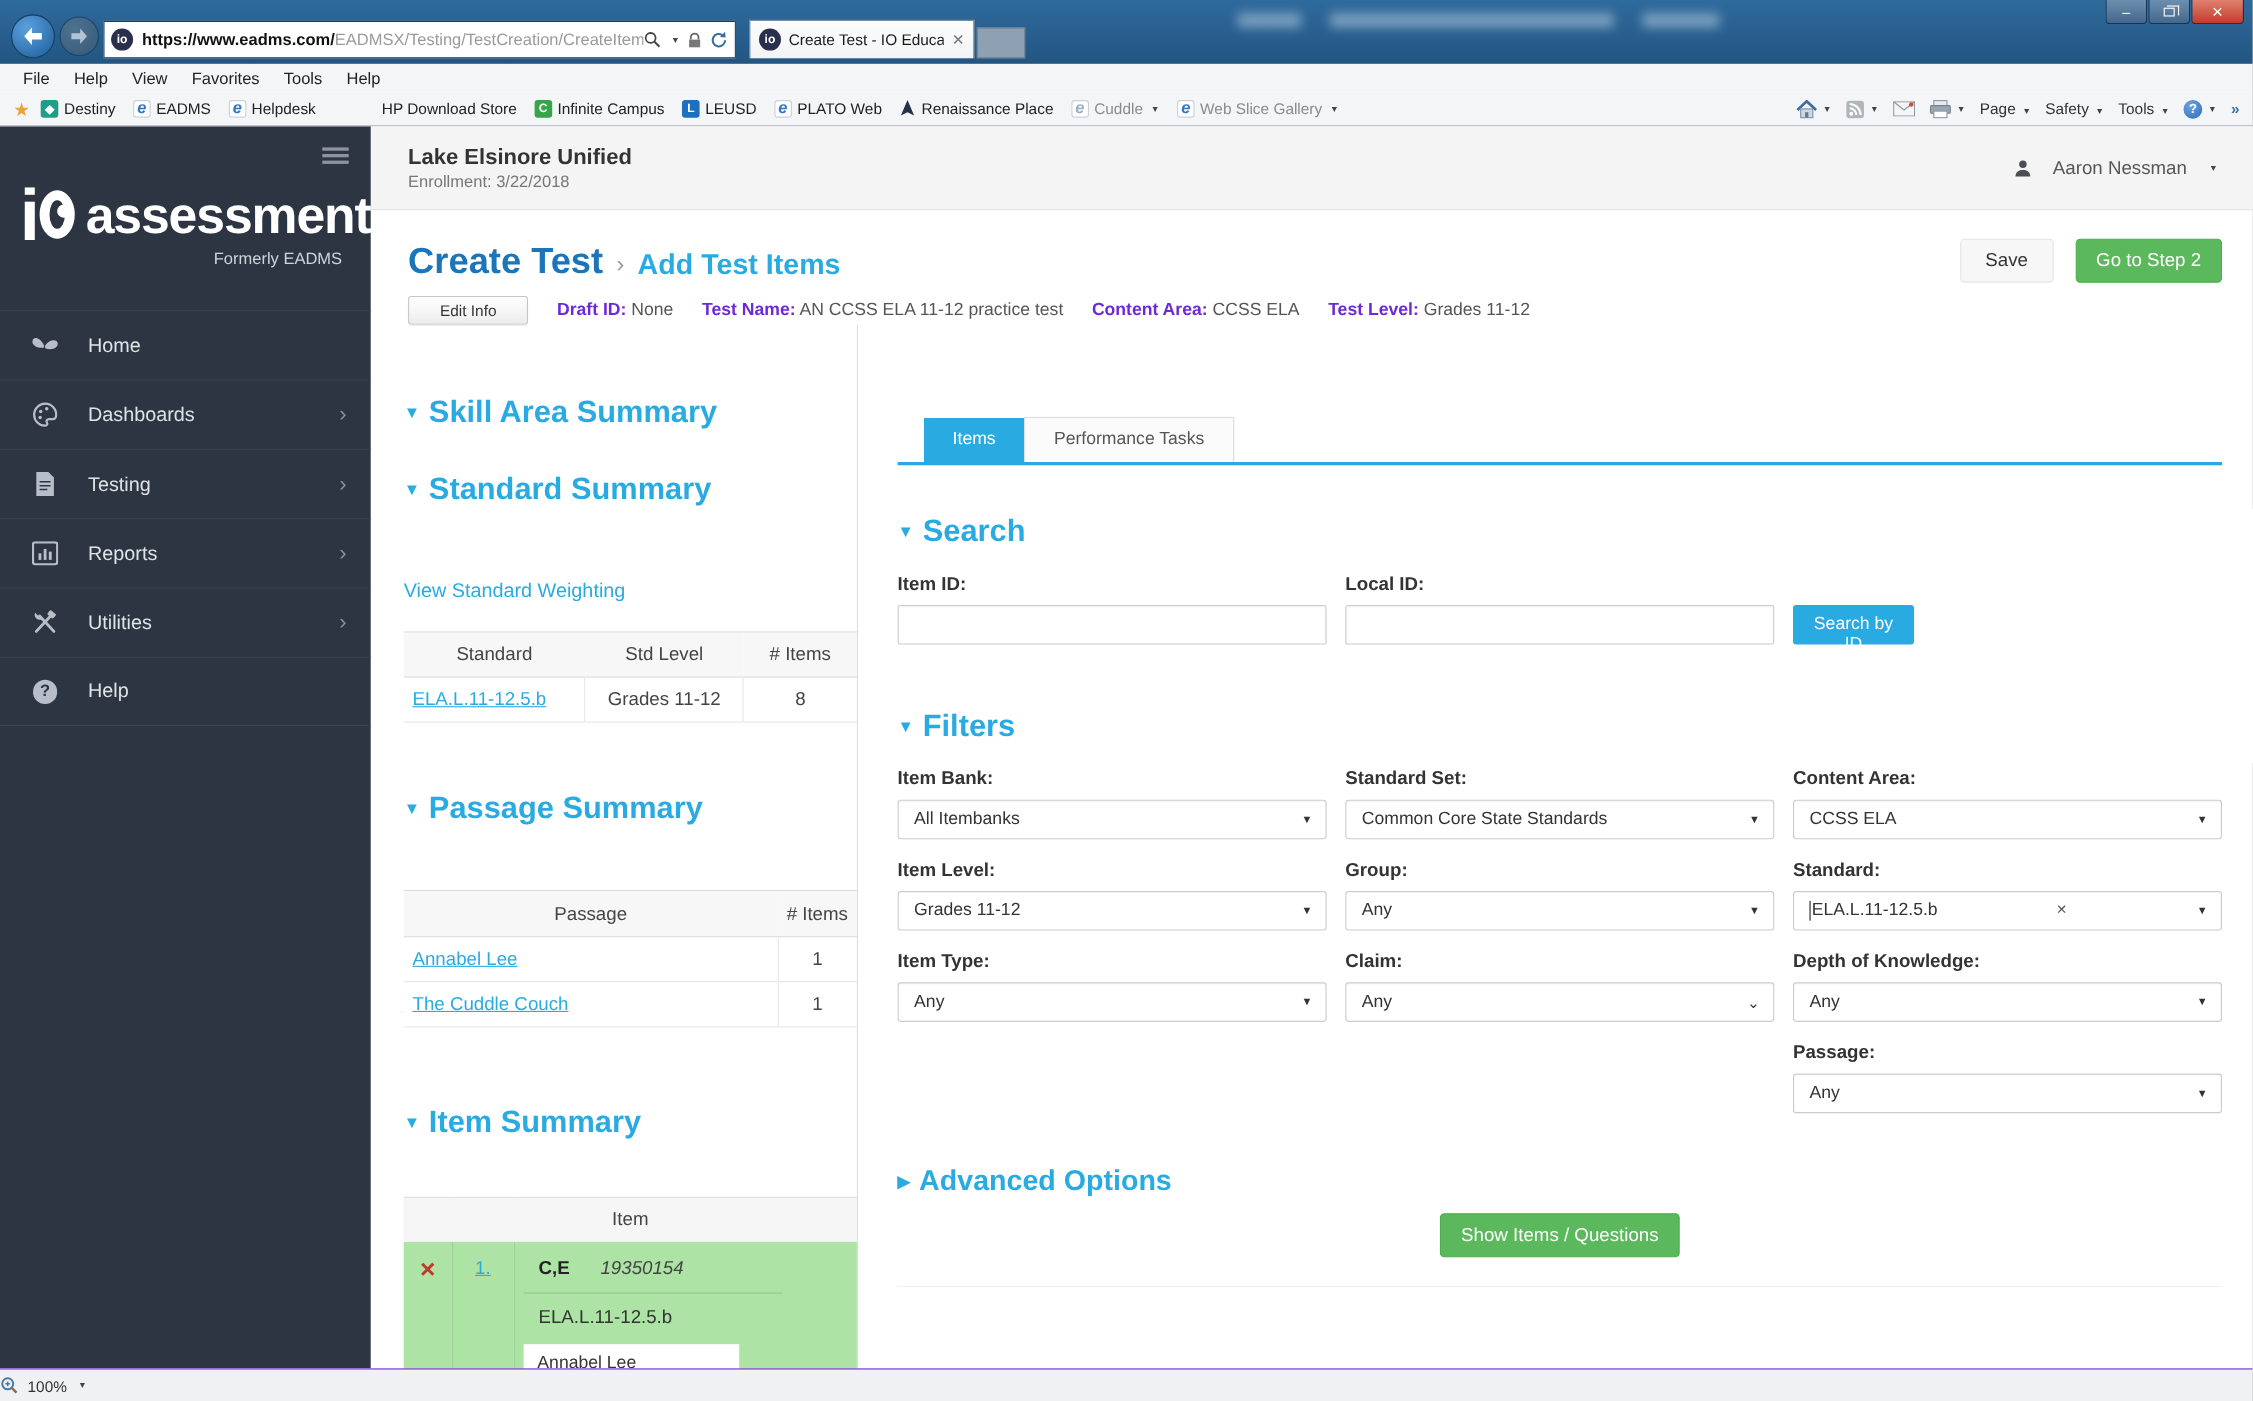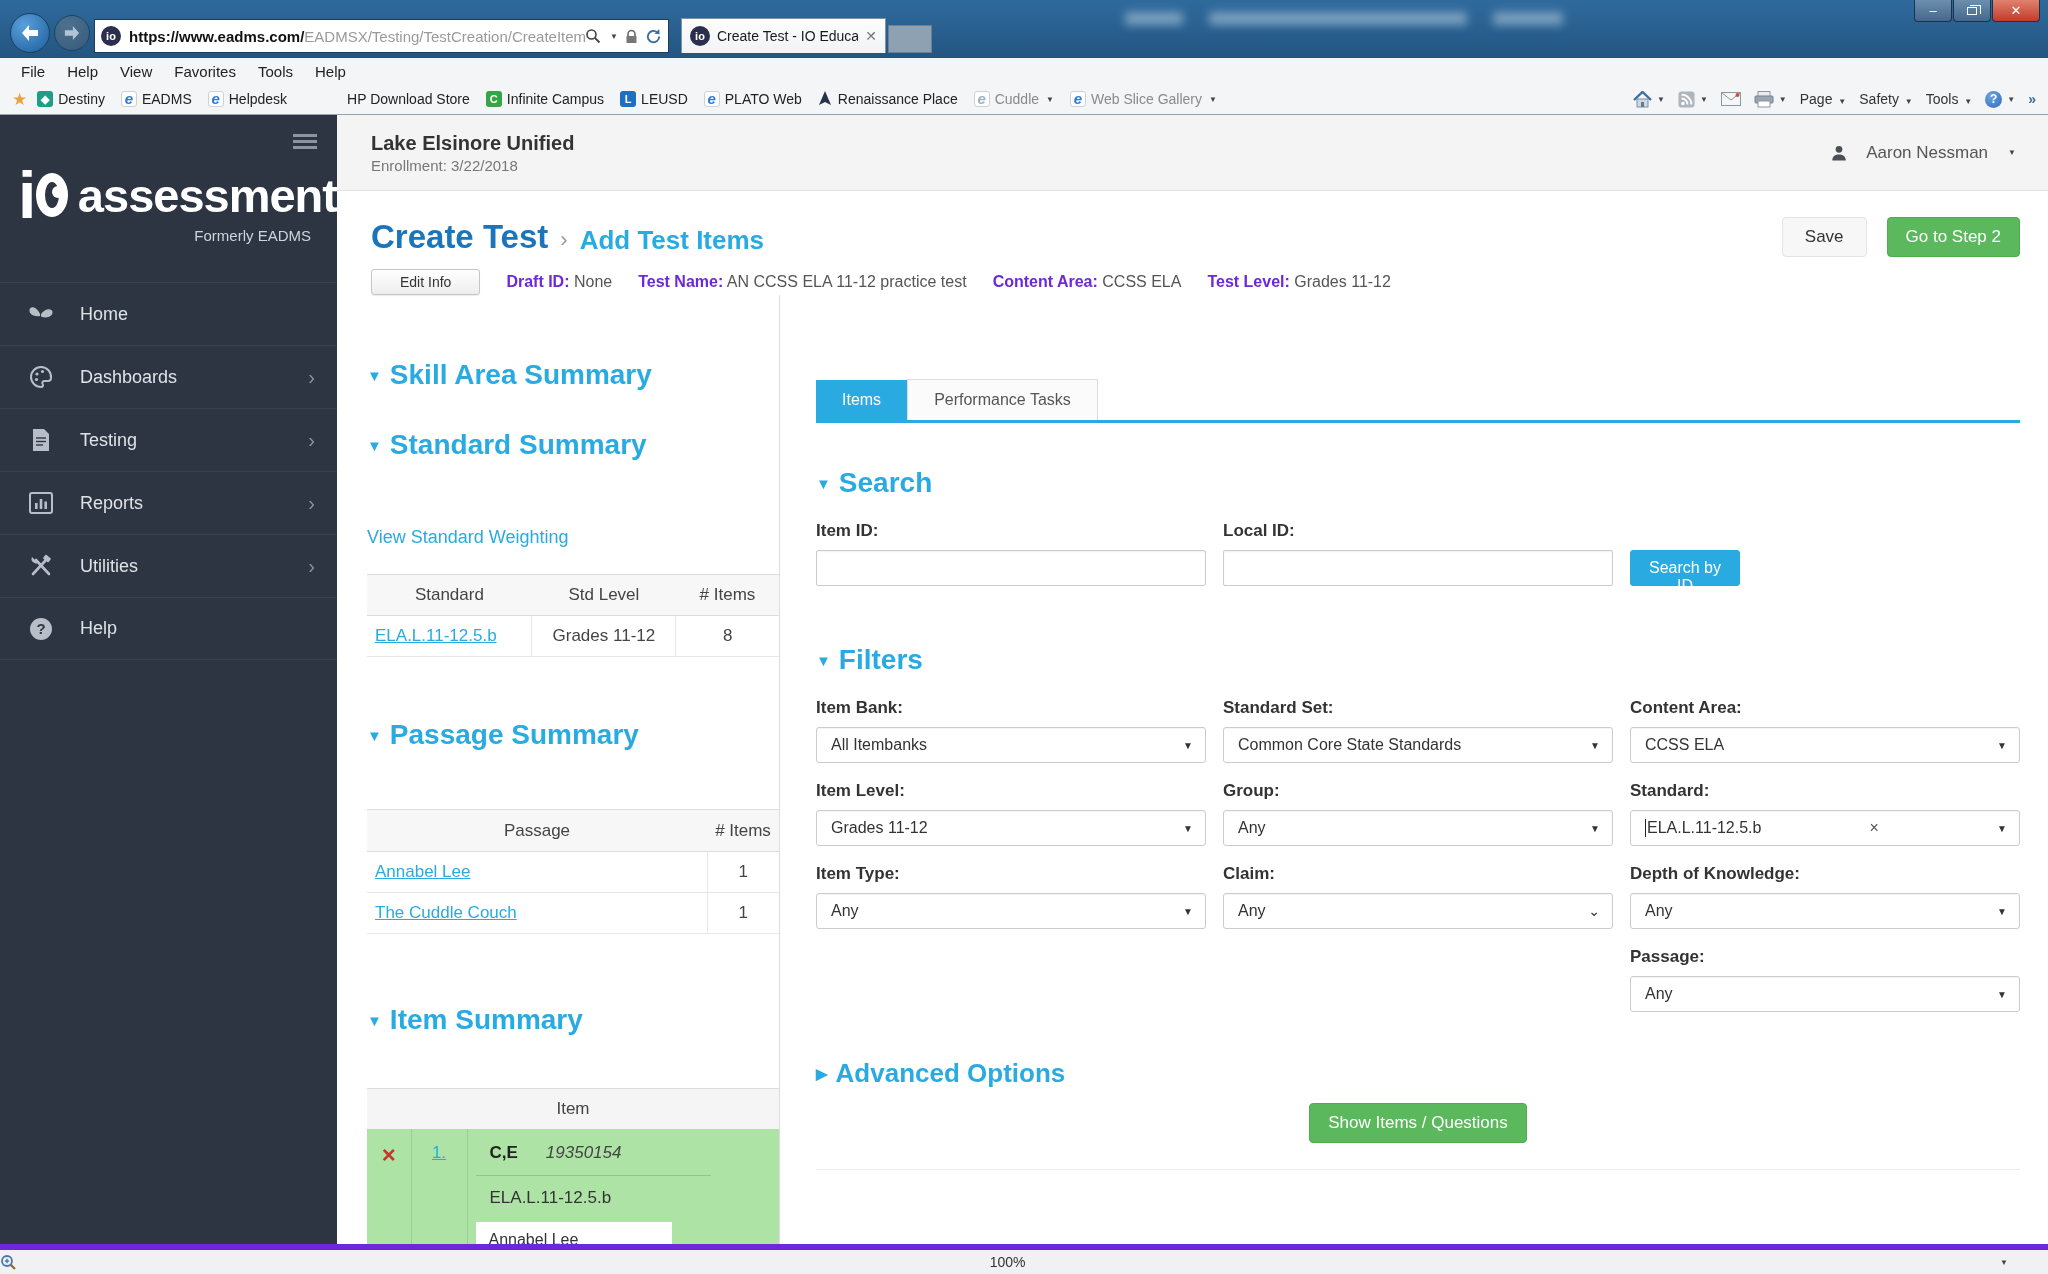--- a/index.html
+++ b/index.html
@@ -30,21 +30,21 @@
   .newtab-stub{width:44px;height:28px;background:#8da1b3;border:1px solid #6c8093;margin-left:2px;}
   .menubar{height:26px;background:#f4f5f7;display:flex;align-items:center;padding-left:10px;}
   .menu-item{font-size:15px;color:#222;padding:0 11px;}
   .favbar{height:31px;background:#f4f5f7;border-bottom:1px solid #93a2b0;display:flex;align-items:center;padding:0 12px;}
   .fav-star{color:#e8a33d;font-size:17px;margin-right:10px;}
   .fav-link{display:flex;align-items:center;gap:5px;font-size:14px;color:#222;margin-right:16px;white-space:nowrap;}
   .chip{width:16px;height:16px;border-radius:3px;color:#fff;font-size:11px;font-weight:bold;display:flex;align-items:center;justify-content:center;flex:none;}
   .ie-e{color:#2c79c9;font-weight:bold;font-style:italic;font-size:15px;border:1px solid #c9d2da;border-radius:3px;width:16px;height:16px;line-height:14px;text-align:center;background:#fff;flex:none;}
   .dd{font-size:8px;color:#444;margin-left:2px;}
   .favbar-right{margin-left:auto;display:flex;align-items:center;gap:13px;color:#333;font-size:14px;}
-  .statusbar{height:30px;background:#f0f1f2;border-top:6px solid #6d28d9;position:absolute;bottom:0;left:0;right:0;display:flex;align-items:center;justify-content:space-between;padding-right:40px;gap:8px;font-size:14px;color:#333;}
+  .statusbar{height:30px;background:#f0f1f2;border-top:1px solid #6d28d9;position:absolute;bottom:0;left:0;right:0;display:flex;align-items:center;justify-content:flex-start;padding-right:16px;gap:8px;font-size:14px;color:#333;}
 
   
   .page{display:flex;height:1129px;}
   .sidebar{width:337px;background:#2d3542;color:#e4e7ea;flex:none;position:relative;}
   .hamburger{position:absolute;top:16px;right:20px;width:24px;}
   .hamburger div{height:3px;background:#8d949d;margin:3px 0;}
   .logo{padding:42px 0 0 18px;color:#fff;}
   .logo-row{display:flex;align-items:center;}
   .logo-i{font-size:66px;font-weight:bold;letter-spacing:-2px;}
   .logo-o{width:44px;height:44px;border:9px solid #fff;border-radius:50%;display:inline-block;position:relative;margin-left:2px;}
@@ -92,21 +92,21 @@
   .codes-line{display:flex;gap:28px;align-items:baseline;padding-left:14px;}
   .codes{font-weight:bold;font-size:17px;color:#222;}
   .item-id{font-style:italic;font-size:17px;color:#444;}
   .mini-rule{border:none;border-top:1px solid #93c58d;width:235px;margin:12px 0 12px 0;}
   .std-line{padding-left:14px;font-size:17px;color:#333;}
   .passage-box{background:#fff;width:196px;padding:9px 0 9px 13px;margin-top:14px;font-size:16px;color:#333;}
 
   .right-col{flex:1;padding:84px 30px 0 36px;min-width:0;}
   .tabbar{border-bottom:3px solid #29abe2;display:flex;align-items:flex-end;}
   .tab-btn{font-size:16px;padding:11px 26px;}
-  .tab-active{background:#29abe2;color:#fff;}
+  .tab-active{background:#29abe2;color:#fff;margin-left:24px;}
   .tab-idle{background:#fbfbfb;color:#555;border:1px solid #ddd;border-bottom:none;}
   .search-h{margin-top:44px;}
   .h-med{font-size:28px;}
   .fgrid{display:grid;grid-template-columns:390px 390px 390px;column-gap:17px;row-gap:18px;margin-top:22px;}
   .flabel{font-size:17px;font-weight:bold;color:#333;margin-bottom:9px;}
   .tinput{width:390px;height:36px;border:1px solid #ccc;border-radius:2px;box-shadow:inset 0 1px 2px rgba(0,0,0,.06);font-size:16px;padding:0 10px;font-family:"Liberation Sans",sans-serif;}
   .selbox{width:390px;height:36px;border:1px solid #ccc;border-radius:3px;background:#fff;display:flex;align-items:center;padding:0 12px 0 14px;font-size:16px;color:#333;box-shadow:inset 0 1px 1px rgba(0,0,0,.04);}
   .selbox .car{margin-left:auto;font-size:10px;color:#333;}
   .selbox .clear-x{margin-left:auto;color:#555;font-size:16px;margin-right:10px;}
   .cursor{display:inline-block;width:1px;height:18px;background:#222;margin-right:1px;vertical-align:-3px;}

